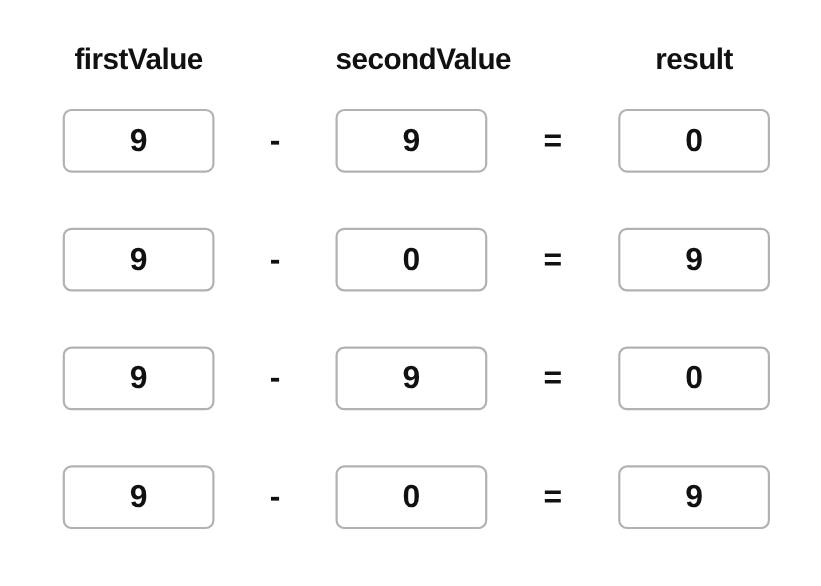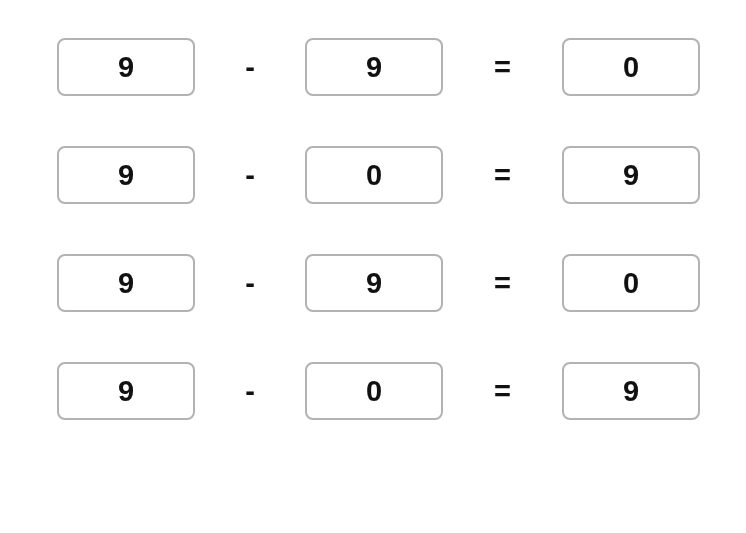--- a/index.html
+++ b/index.html
@@ -62,20 +62,25 @@
     font-weight: 700;
     text-align: center;
     line-height: 1;
   }
 </style>
 </head>
 <body>
 
 <div class="sheet">
 
+  <div class="grid headers">
+    <div class="hdr c1">firstValue</div>
+    <div class="hdr c3">secondValue</div>
+    <div class="hdr c5">result</div>
+  </div>
 
   <div class="grid eq-row">
     <div class="box">
       <span class="num">9</span>
     </div>
     <div class="op">-</div>
     <div class="box">
       <span class="num">9</span>
     </div>
     <div class="op">=</div>

